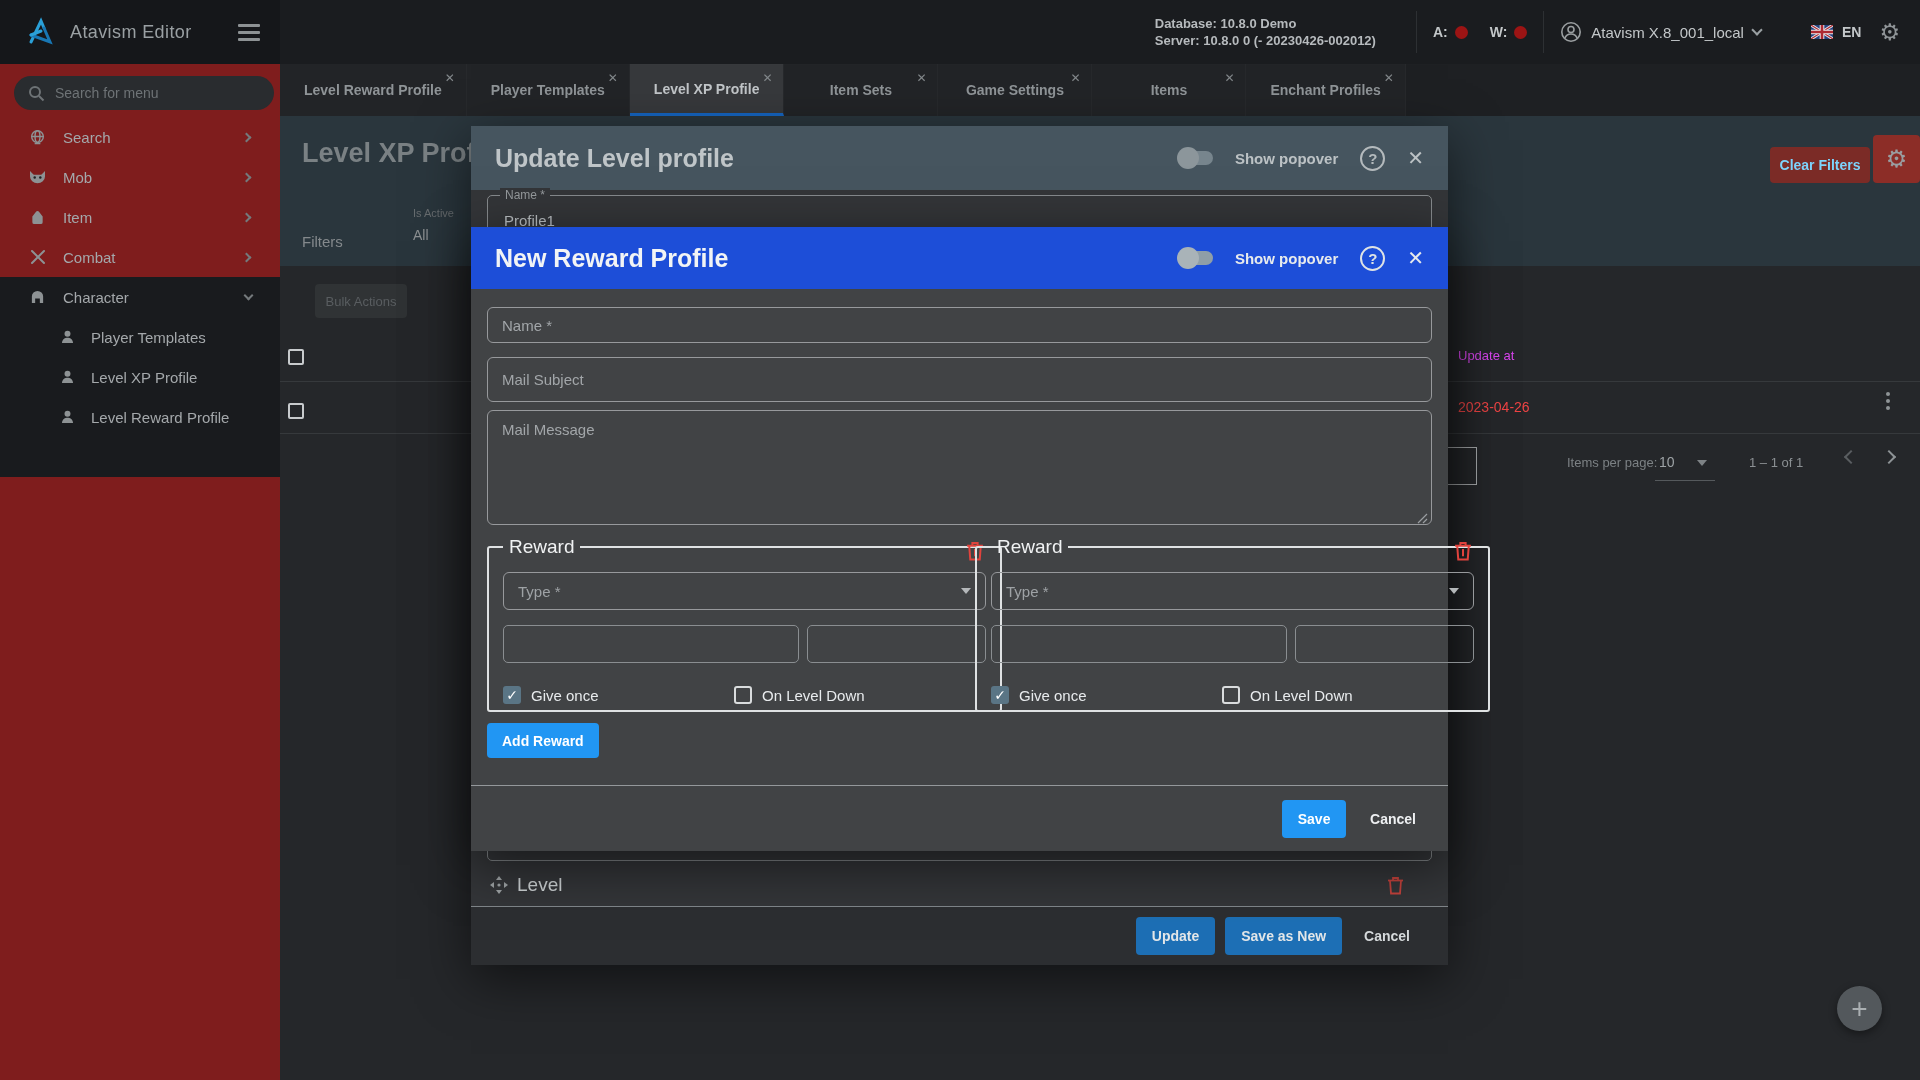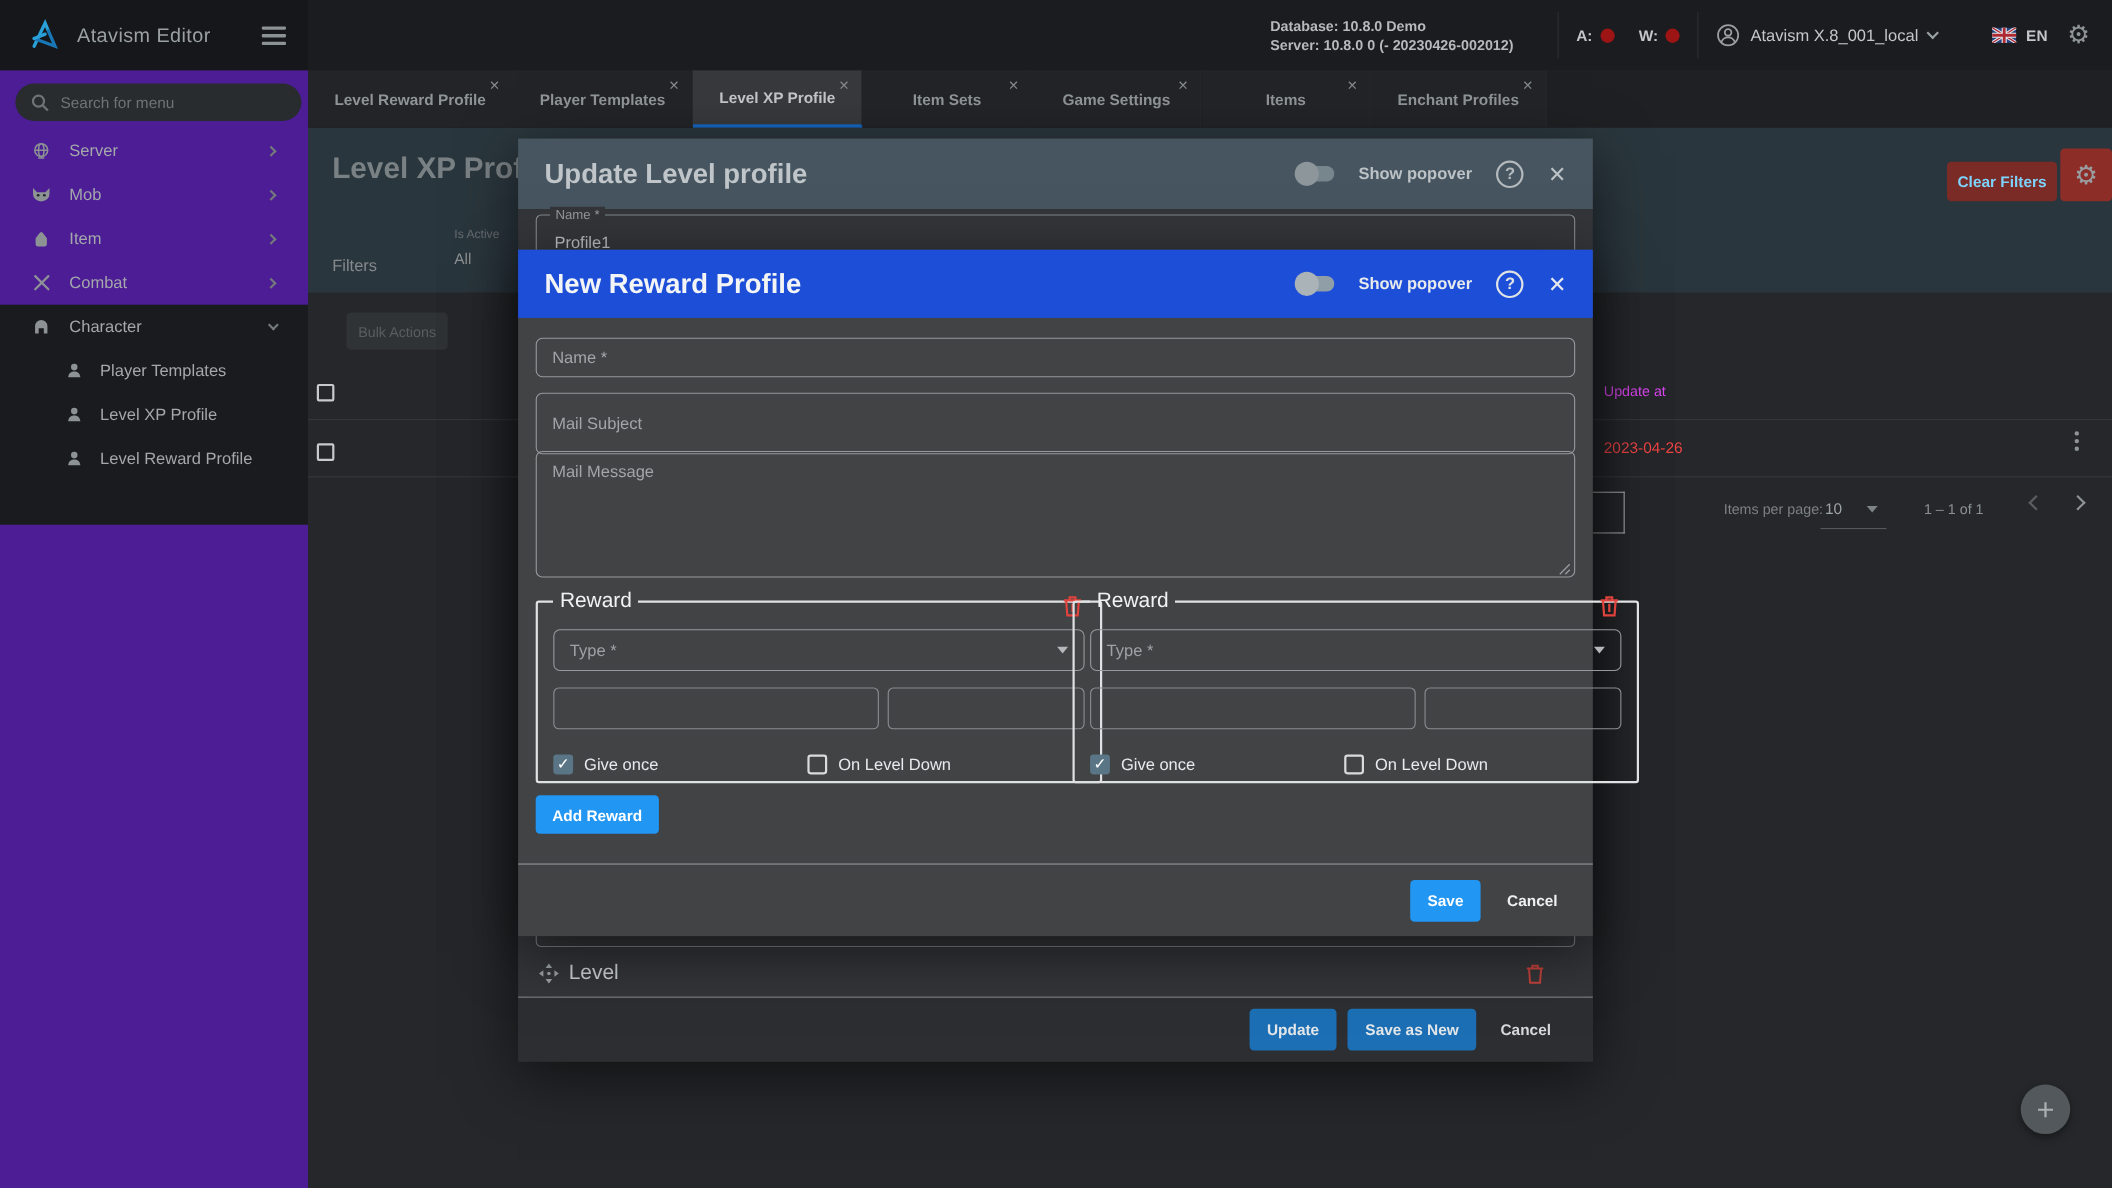--- a/index.html
+++ b/index.html
@@ -20,21 +20,21 @@
   .dot { width:13px; height:13px; border-radius:50%; background:#9c1414; margin-right:22px; }
   .dot.last { margin-right:0; }
   .account { display:flex; align-items:center; gap:9px; color:#c3c7c9; font-size:15px; cursor:pointer; }
   .lang { display:flex; align-items:center; gap:9px; margin:0 18px; color:#c3c7c9; font-size:14px; font-weight:bold; cursor:pointer;padding-left:32px; }
   .glyph-icon { font-family:"DejaVu Sans", sans-serif; color:#8f9497; font-size:23px; line-height:1; }
   .chev { width:8px; height:8px; border-right:2px solid #9aa0a3; border-bottom:2px solid #9aa0a3; display:inline-block; }
   .chev.down { transform:rotate(45deg); margin-top:-4px; }
   .chev.right { transform:rotate(-45deg); }
 
   
-  .sidebar { position:absolute; left:0; top:64px; width:280px; height:1016px; background:#4c1d95; z-index:5; }
+  .sidebar { position:absolute; left:0; top:64px; width:280px; height:1016px; background:#7f1d1d; z-index:5; }
   .search-pill { position:absolute; left:14px; top:12px; width:260px; height:34px; border-radius:17px; background:#292c2f; display:flex; align-items:center; gap:10px; padding:0 14px; color:#6e7376; font-size:14px; cursor:text; }
   .nav-item { position:absolute; left:0; width:280px; height:40px; display:flex; align-items:center; padding-left:28px; color:#a4a8ab; font-size:15px; gap:16px; cursor:pointer; }
   .nav-item .chev, .char-row .chev { position:absolute; right:30px; width:7px; height:7px; border-color:#74797c; }
   .nav-icon { width:19px; display:flex; justify-content:center; }
   .char-group { position:absolute; left:0; top:213px; width:280px; height:200px; background:#191b1e; }
   .sub-item { position:absolute; left:0; width:280px; height:40px; display:flex; align-items:center; padding-left:58px; color:#a4a8ab; font-size:15px; gap:14px; cursor:pointer; }
 
   
   .tabbar { position:absolute; left:280px; top:64px; width:1640px; height:52px; background:#1e2023; z-index:5; display:flex; }
   .tab { position:relative; height:52px; display:flex; align-items:center; justify-content:center; padding:0 24px; min-width:154px; color:#8f9497; font-size:14px; font-weight:bold; background:#222427; border-right:1px solid #27292c; cursor:pointer; }
@@ -104,21 +104,21 @@
   .modal2 .mhead { height:62px; background:#1d4ed8; }
   .modal2 .mtitle { color:#f2f4f5; }
   .modal2 .toggle { background:#8f9ea7; }
   .modal2 .toggle .knob { background:#a9b3b8; }
   .modal2 .show-popover { color:#e8ebec; }
   .modal2 .help-circle { border:2px solid #dfe3e4; color:#dfe3e4; }
   .modal2 .close-x { color:#e8ebec; }
   .m2-input { position:absolute; left:16px; width:945px; background:transparent; border:1px solid #97999c; border-radius:6px; color:#c9cdd0; font-size:15px; padding:0 14px; font-family:"Liberation Sans", sans-serif; }
   .m2-input::placeholder, .m2-ta::placeholder { color:#a2a6a9; opacity:1; }
   .inp-name { top:80px; height:36px; }
-  .inp-subject { top:130px; height:56px; }
+  .inp-subject { top:130px; height:45px; }
   .m2-ta { position:absolute; left:16px; top:183px; width:945px; height:115px; background:transparent; border:1px solid #97999c; border-radius:6px; color:#c9cdd0; font-size:15px; padding:10px 14px; resize:none; font-family:"Liberation Sans", sans-serif; }
   .resize-grip { position:absolute; left:946px; top:283px; width:11px; height:11px; pointer-events:none; }
   fieldset.reward { position:absolute; top:309px; height:176px; border:2px solid #dfe2e3; border-radius:3px; padding:10px 14px 0; background:transparent; }
   fieldset.reward.r-left { left:16px; width:469px; }
   fieldset.reward.r-right { left:504px; width:457px; }
   fieldset.reward legend { font-size:19px; color:#f0f2f3; padding:0 6px; }
   fieldset.reward .trash-btn { position:absolute; top:-17px; right:16px; }
   .type-select { width:100%; height:38px; border:1px solid #97999c; border-radius:6px; display:flex; align-items:center; justify-content:space-between; padding:0 14px; color:#9ea2a5; font-size:15px; cursor:pointer; margin-top:4px; }
   .sel-caret { width:0; height:0; border-left:5px solid transparent; border-right:5px solid transparent; border-top:6px solid #b4b8ba; }
   .minirow { display:flex; gap:8px; margin-top:15px; }
@@ -209,21 +209,21 @@
     </div>
 
     <div class="nav-item" style="top:53px;">
       <span class="nav-icon">
         <svg width="17" height="17" viewBox="0 0 18 18" fill="none" stroke="#8d9294" stroke-width="1.5">
           <circle cx="9" cy="8" r="6.2"></circle>
             <ellipse cx="9" cy="8" rx="2.6" ry="6.2"></ellipse>
             <path d="M3 8 H15 M6 15.5 H12"></path>
         </svg>
         </span>
-      <span>Server</span>
+      <span>Search</span>
       <span class="chev right"></span>
     </div>
     <div class="nav-item" style="top:93px;">
       <span class="nav-icon">
         <svg width="17" height="15" viewBox="0 0 18 16" fill="#8d9294">
           <path d="M1 1 L5 5 H13 L17 1 V7 A8 7 0 0 1 1 7 Z"></path>
             <circle cx="6" cy="8" r="1.3" fill="#1f2225"></circle>
             <circle cx="12" cy="8" r="1.3" fill="#1f2225"></circle>
         </svg>
         </span>

